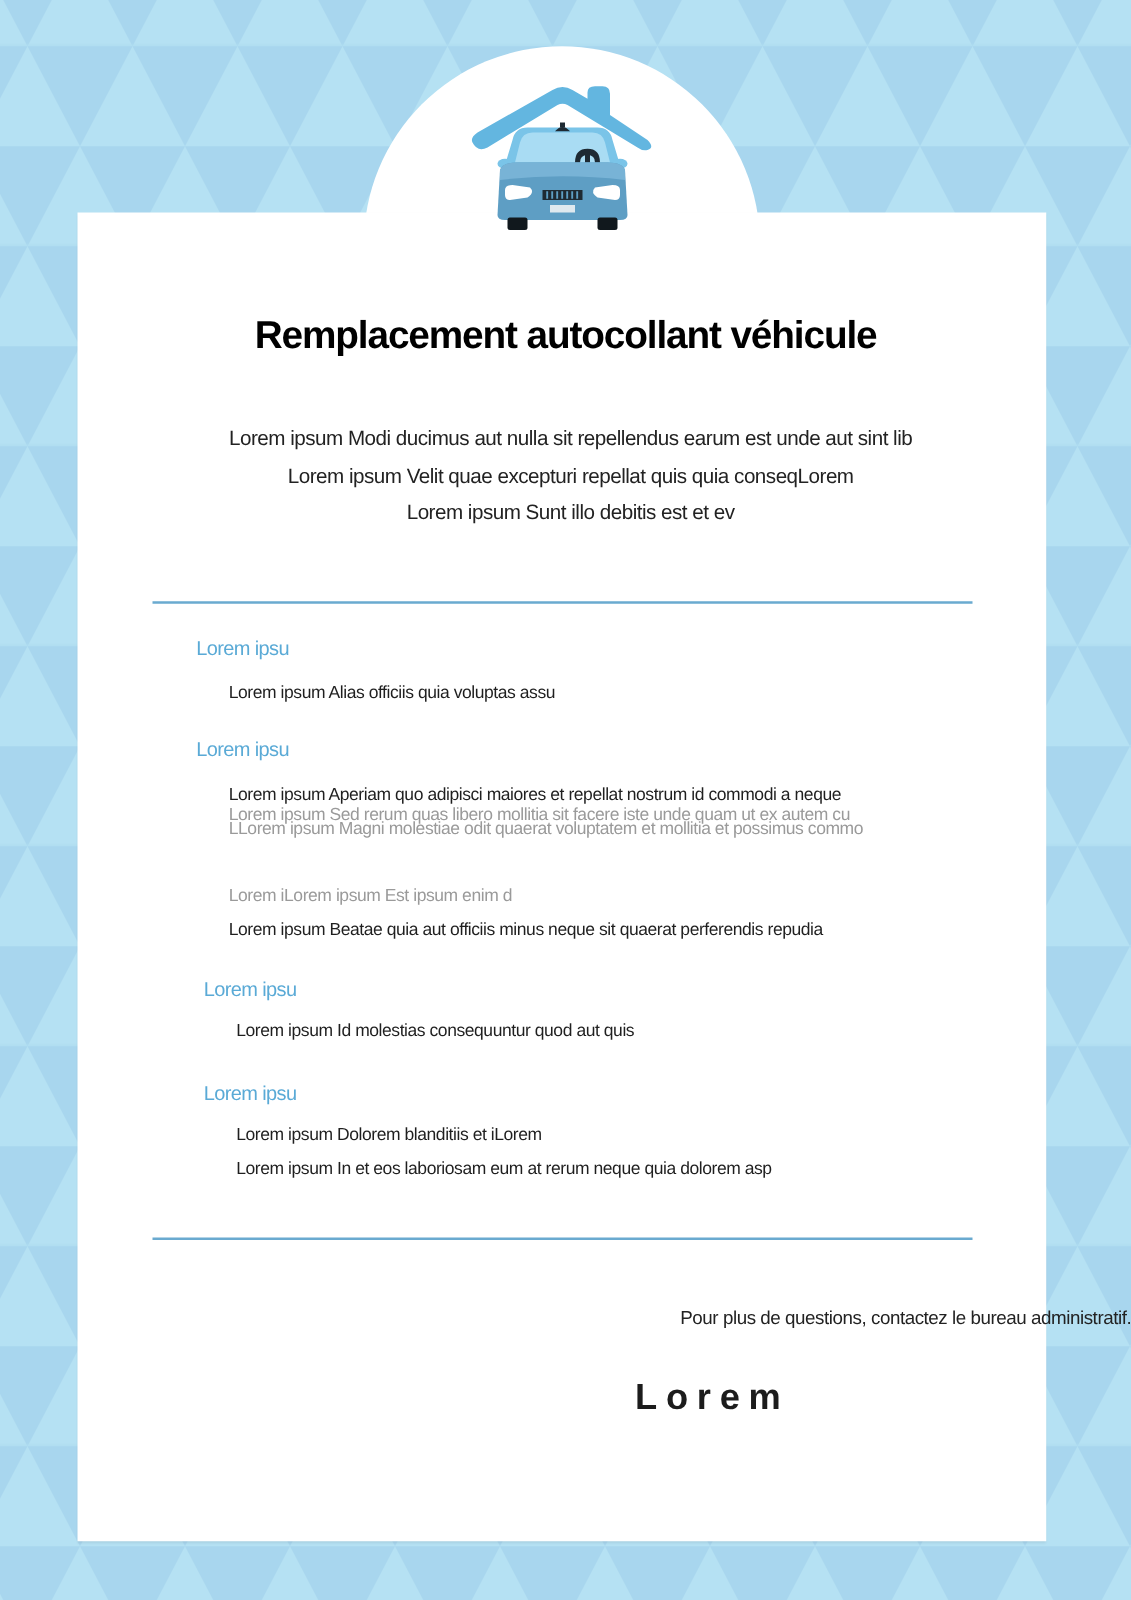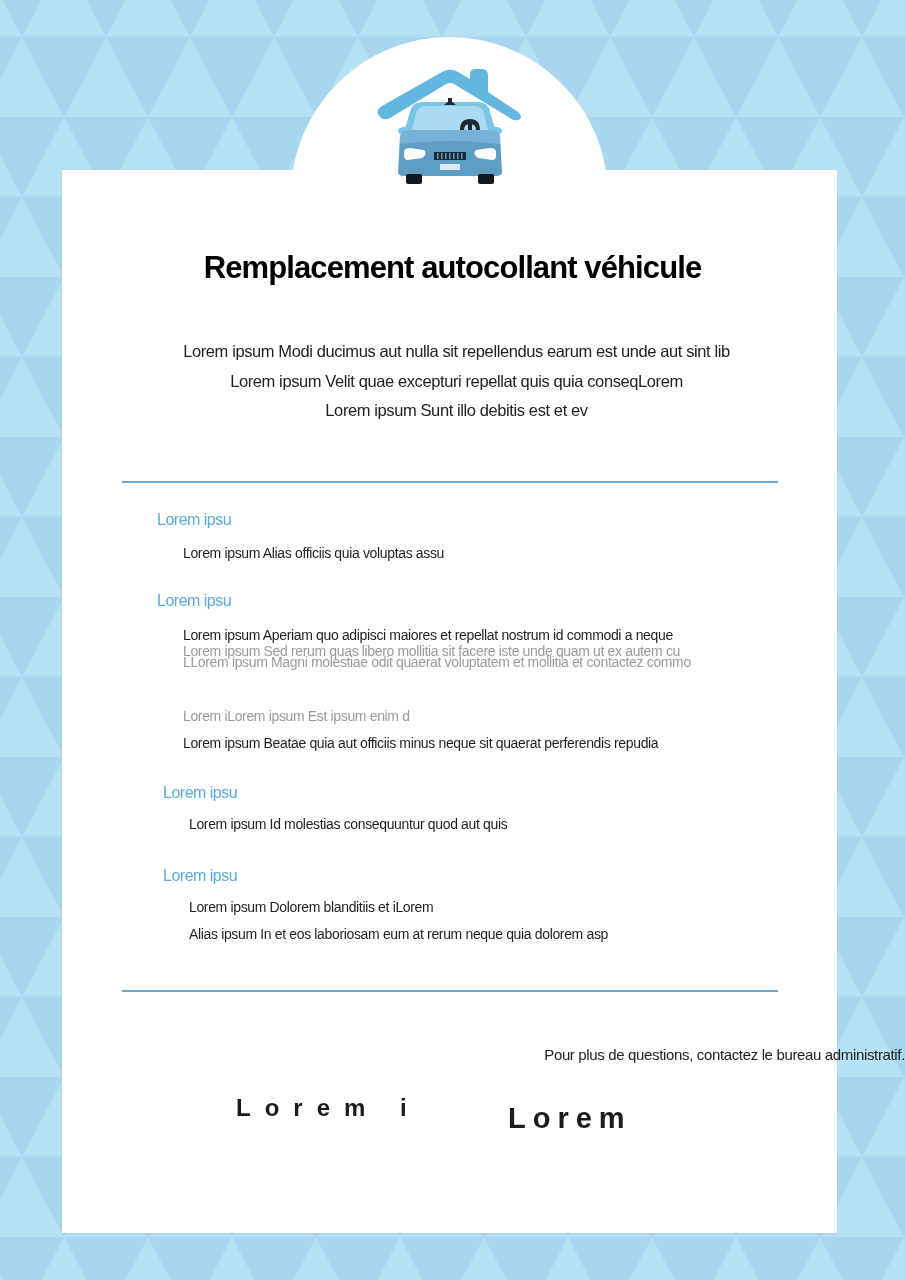--- a/index.html
+++ b/index.html
@@ -124,32 +124,31 @@
   <div>Lorem ipsum Sunt illo debitis est et ev</div>
 </div>
 
 <div class="divider" style="top:481px;"></div>
 
 <div class="sec-head" style="left:157px; top:511px;">Lorem ipsu</div>
 <div class="sec-line" style="left:183px; top:545px;">Lorem ipsum Alias officiis quia voluptas assu</div>
 
 <div class="sec-head" style="left:157px; top:592px;">Lorem ipsu</div>
 <div class="sec-line" style="left:183px; top:627px;">Lorem ipsum Aperiam quo adipisci maiores et repellat nostrum id commodi a neque</div>
-<div class="sec-line muted" style="left:183px; top:654px;">LLorem ipsum Magni molestiae odit quaerat voluptatem et mollitia et contactez commo</div>
+<div class="sec-line muted" style="left:183px; top:654px;">LLorem ipsum Magni molestiae odit quaerat voluptatem et mollitia et possimus commo</div>
 <div class="sec-line muted" style="left:183px; top:643px;">Lorem ipsum Sed rerum quas libero mollitia sit facere iste unde quam ut ex autem cu</div>
 <div class="sec-line muted" style="left:183px; top:708px;">Lorem iLorem ipsum Est ipsum enim d</div>
 <div class="sec-line" style="left:183px; top:735px;">Lorem ipsum Beatae quia aut officiis minus neque sit quaerat perferendis repudia</div>
 
 <div class="sec-head" style="left:163px; top:784px;">Lorem ipsu</div>
 <div class="sec-line" style="left:189px; top:816px;">Lorem ipsum Id molestias consequuntur quod aut quis</div>
 
 <div class="sec-head" style="left:163px; top:867px;">Lorem ipsu</div>
 <div class="sec-line" style="left:189px; top:899px;">Lorem ipsum Dolorem blanditiis et iLorem</div>
-<div class="sec-line" style="left:189px; top:926px;">Alias ipsum In et eos laboriosam eum at rerum neque quia dolorem asp</div>
+<div class="sec-line" style="left:189px; top:926px;">Lorem ipsum In et eos laboriosam eum at rerum neque quia dolorem asp</div>
 
 <div class="divider" style="top:990px;"></div>
 
 <div class="contact">Pour plus de questions, contactez le bureau administratif.</div>
 
 <div class="sig-left">
-  <div class="l1">Lorem i</div>
 </div>
 <div class="sig-right">Lorem</div>
 
 </body></html>

